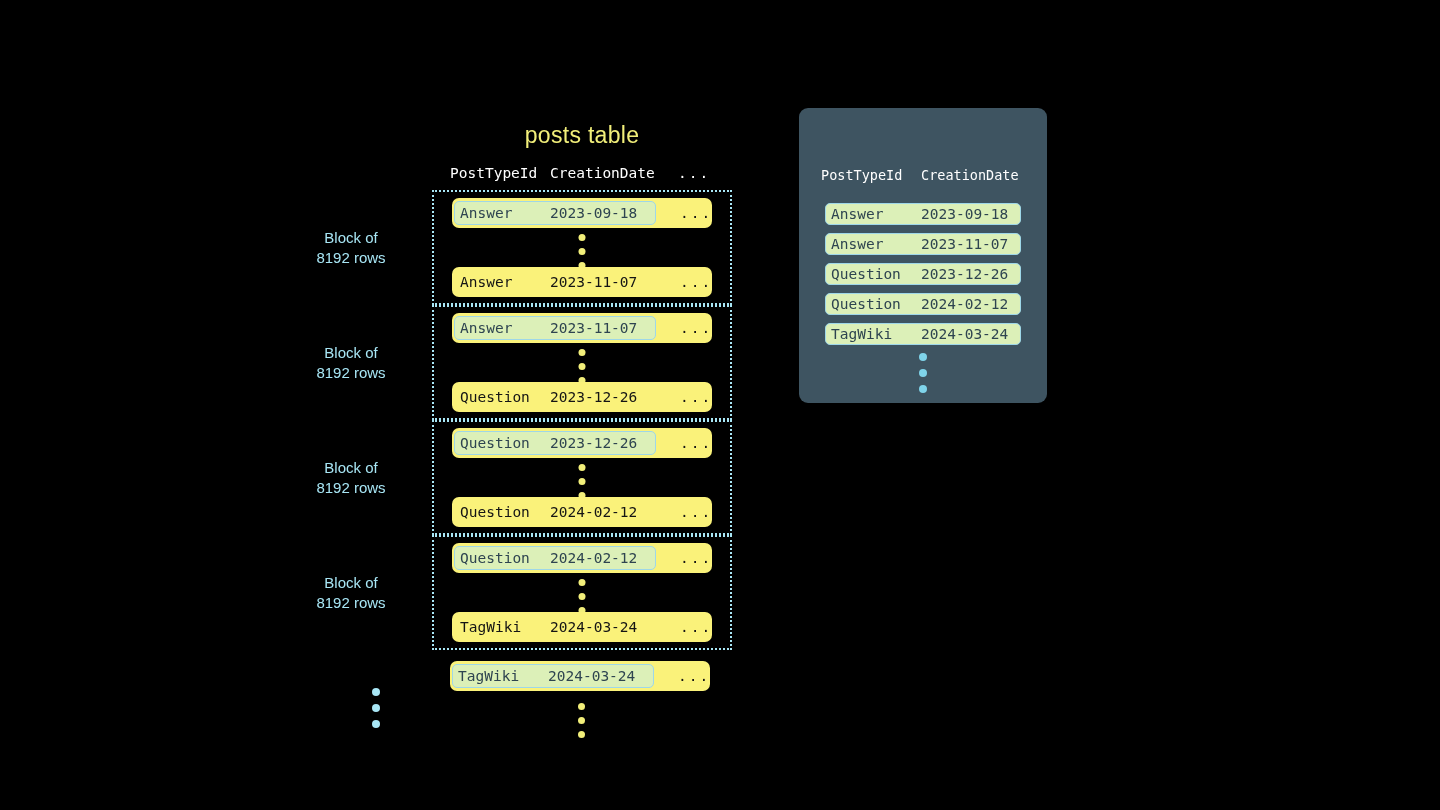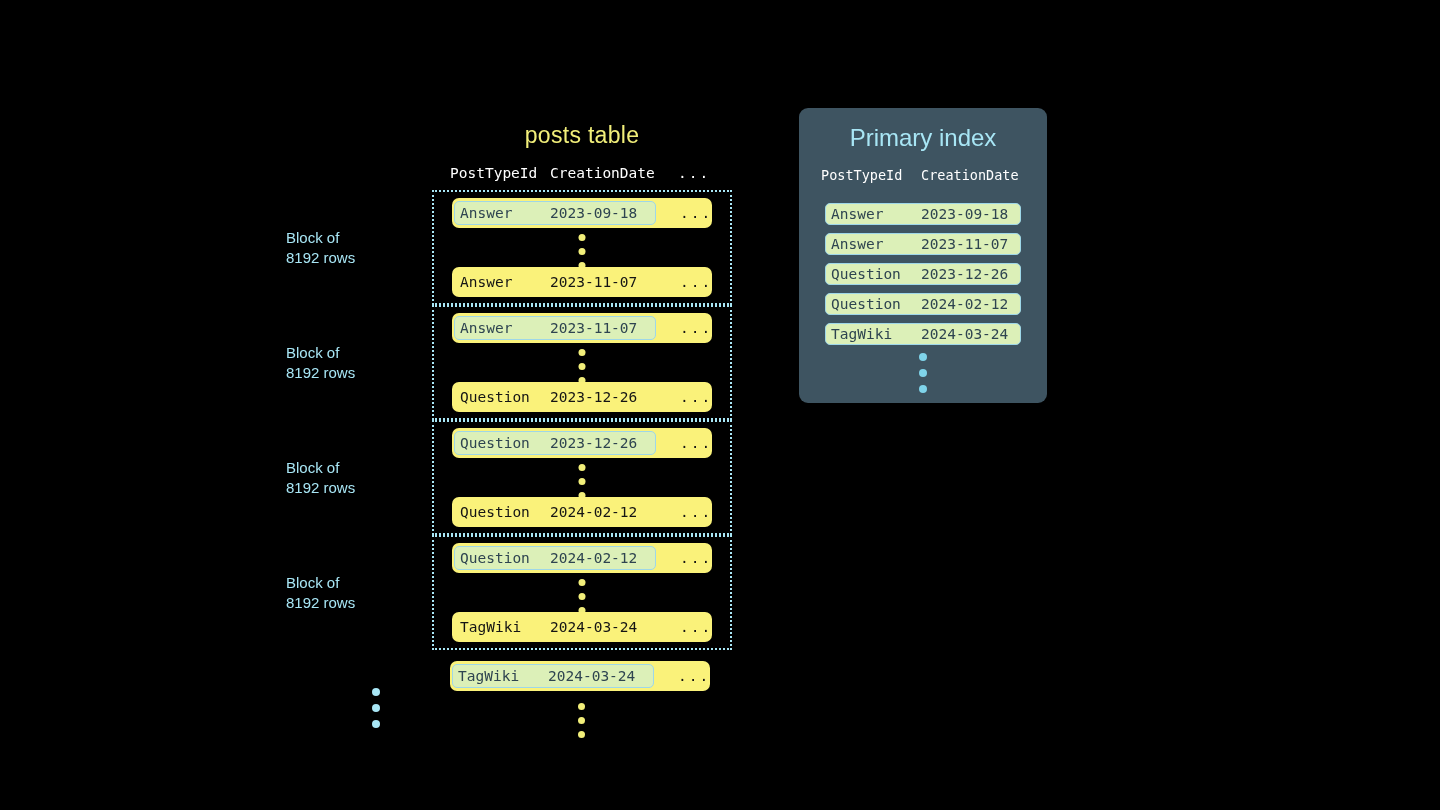--- a/index.html
+++ b/index.html
@@ -115,20 +115,21 @@
   }
 
   
   .block-label {
     position: absolute;
     right: 100%;
     margin-right: 18px;
     top: 50%;
     transform: translateY(-50%);
     width: 130px;
+    text-align: center;
     color: #a8e6f5;
     font-size: 15px;
     line-height: 20px;
     white-space: pre-line;
   }
 
   
   #trailing-row {
     position: absolute;
     left: 450px;
@@ -366,21 +367,20 @@
     <i></i>
     <i></i>
   </div>
 <div id="table-tail-dots">
     <i></i>
     <i></i>
     <i></i>
   </div>
 
 <div id="primary-index-panel">
-  <div id="primary-index-title">Primary index</div>
 
   <div id="primary-index-headers">
     <span class="h-type">PostTypeId</span>
     <span class="h-date">CreationDate</span>
   </div>
 
   <div class="index-rows">
     <div class="index-row">
       <span class="c-type">Answer</span>
       <span class="c-date">2023-09-18</span>

